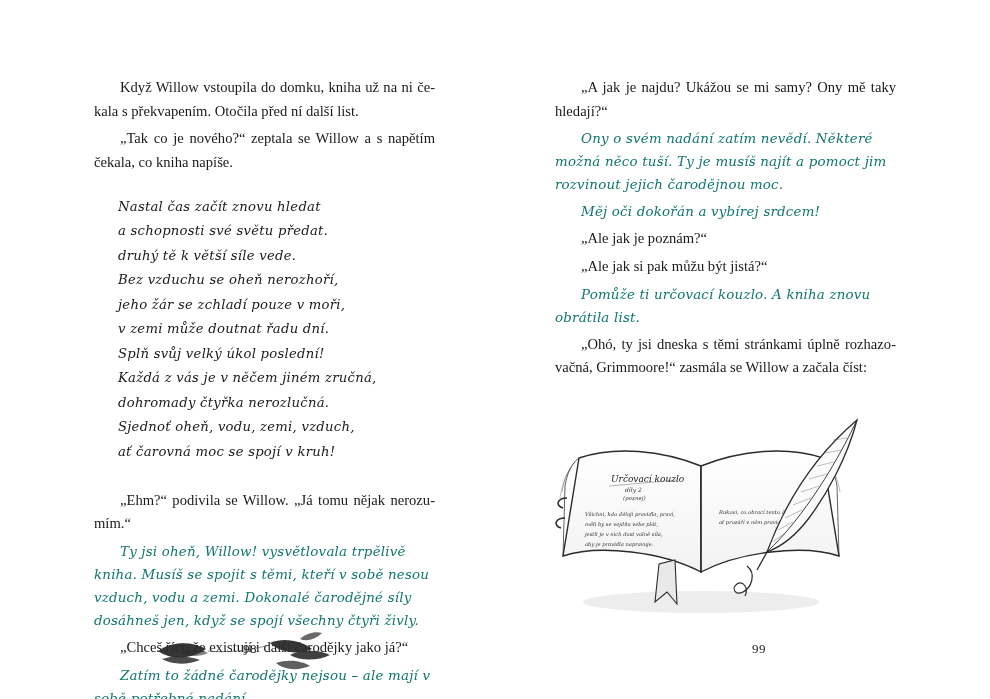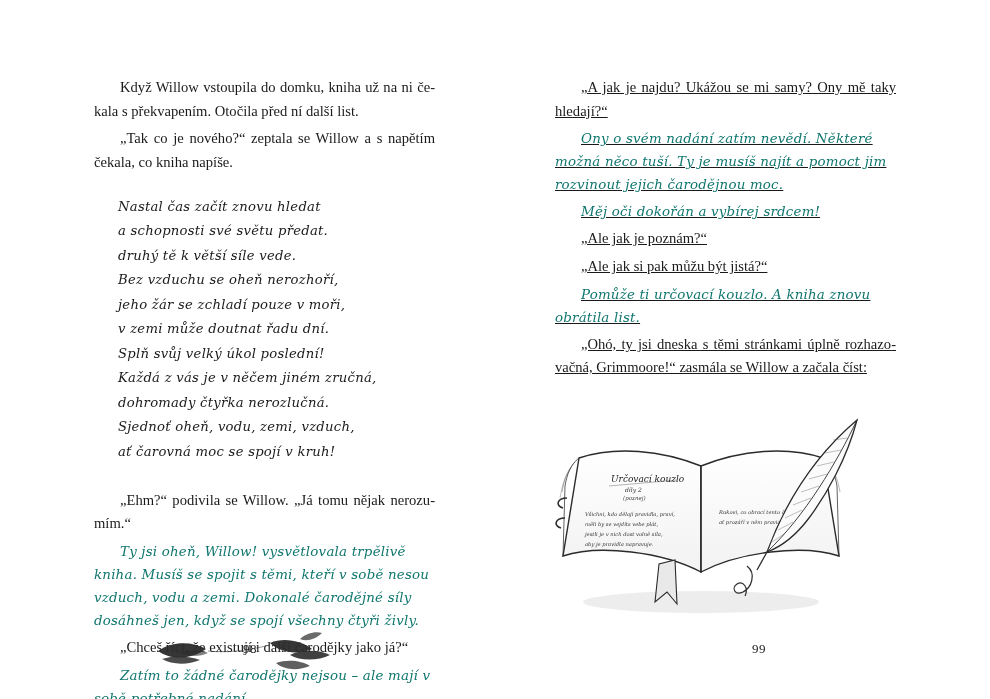--- a/index.html
+++ b/index.html
@@ -21,21 +21,21 @@
     display: flex;
     background: #ffffff;
   }
   .page {
     position: relative;
     width: 495px;
     height: 699px;
     box-sizing: border-box;
   }
   .page-left  { padding: 72px 56px 40px 90px; }
-  .page-right { padding: 72px 90px 28px 56px; text-decoration: underline; }
+  .page-right { padding: 72px 90px 28px 56px; }
 
   .col-body {
     width: 100%;
   }
 
   p {
     margin: 4px;
     font-size: 14.6px;
     line-height: 1.62;
     text-align: justify;

